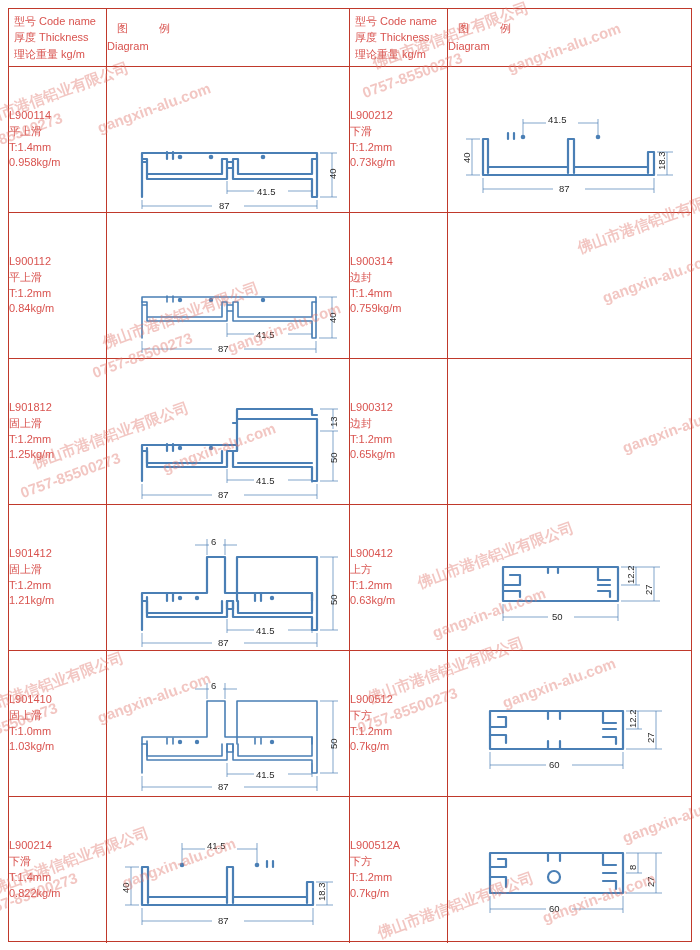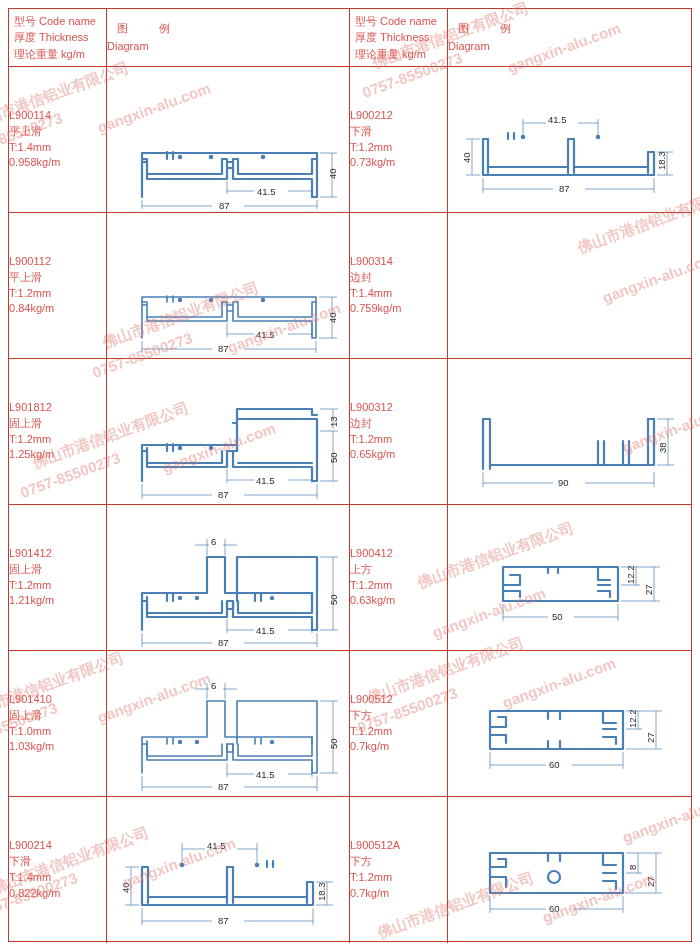--- a/index.html
+++ b/index.html
@@ -295,40 +295,20 @@
         </svg>
       </div>
     </div>
     <div class="half">
       <div class="cell-code">
         <div>L900312</div>
         <div>边封</div>
         <div>T:1.2mm</div>
         <div>0.65kg/m</div>
       </div>
-      <div class="cell-diagram">
-        <svg width="243" height="145" viewBox="0 0 243 145">
-          <g class="prof">
-            <path d="M35 60 L35 110 M35 60 L42 60 L42 110 M42 106 L200 106 L200 60 M200 106 L206 106 L206 60"></path>
-            <path d="M150 106 L150 82 M156 106 L156 82 M175 106 L175 82 M181 106 L181 82"></path>
-            <path d="M200 60 L206 60"></path>
-          </g>
-          <g class="dim">
-            <line x1="35" y1="113" x2="35" y2="128"></line>
-            <line x1="206" y1="113" x2="206" y2="128"></line>
-            <line x1="35" y1="124" x2="206" y2="124"></line>
-            <line x1="209" y1="60" x2="226" y2="60"></line>
-            <line x1="209" y1="106" x2="226" y2="106"></line>
-            <line x1="220" y1="60" x2="220" y2="106"></line>
-          </g>
-          <rect x="105" y="117" width="32" height="12" fill="#fff"></rect>
-          <text class="dimtxt" x="110" y="127">90</text>
-          <text class="dimtxtv" x="218" y="94" transform="rotate(-90 218 94)">38</text>
-        </svg>
-      </div>
     </div>
   </div>
 
   <div class="row body-row">
     <div class="half left">
       <div class="cell-code">
         <div>L901412</div>
         <div>固上滑</div>
         <div>T:1.2mm</div>
         <div>1.21kg/m</div>

